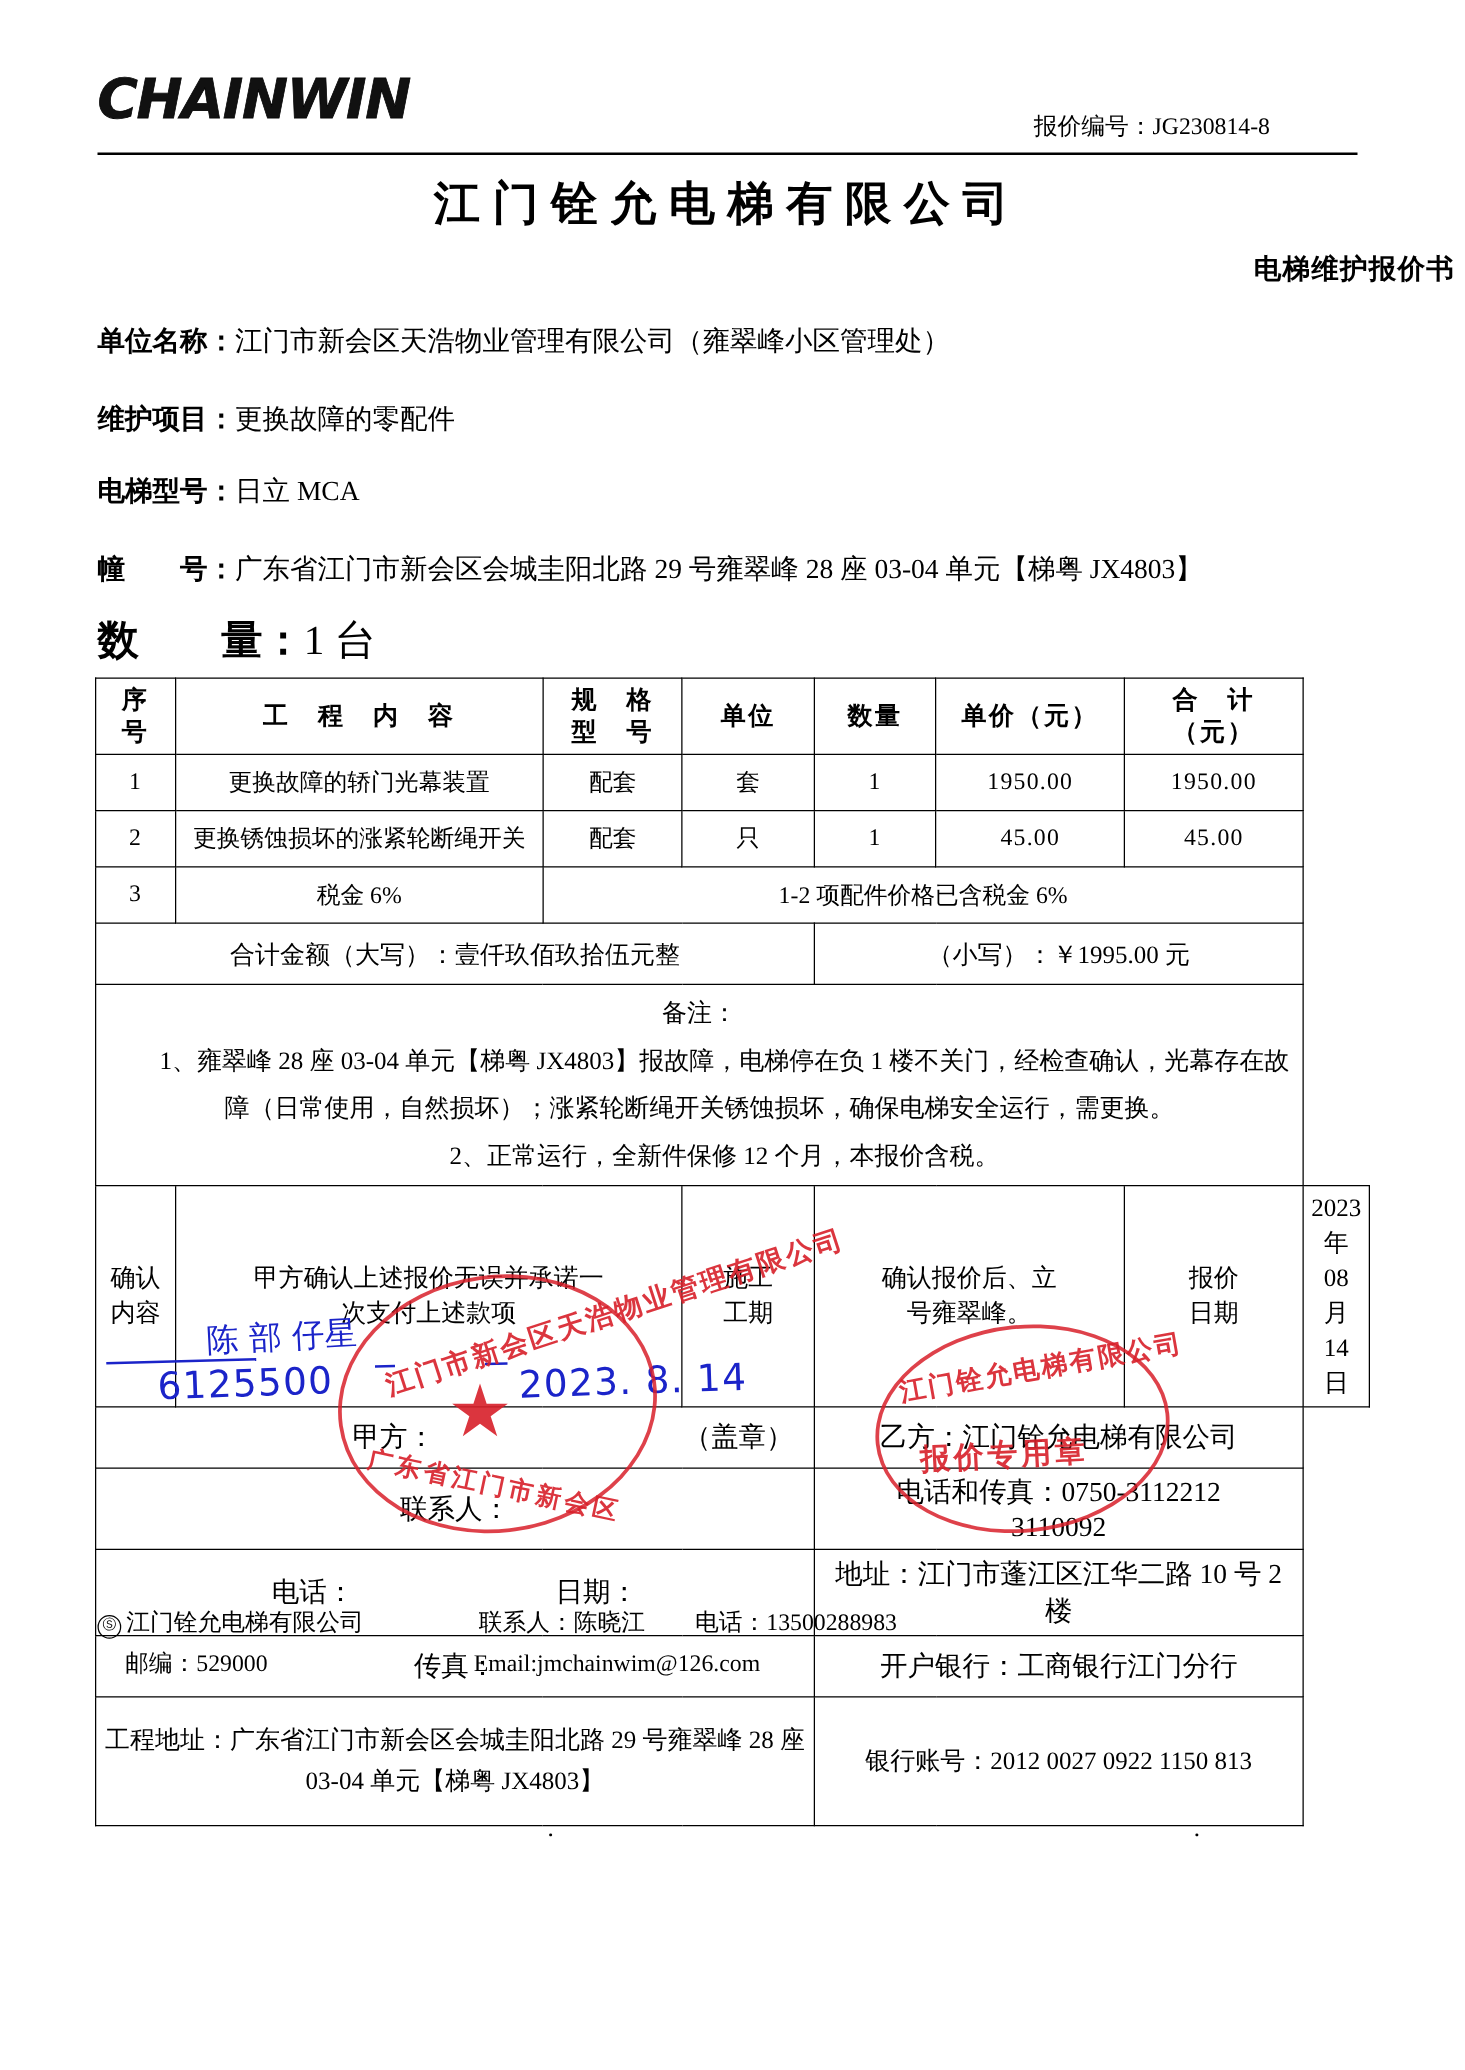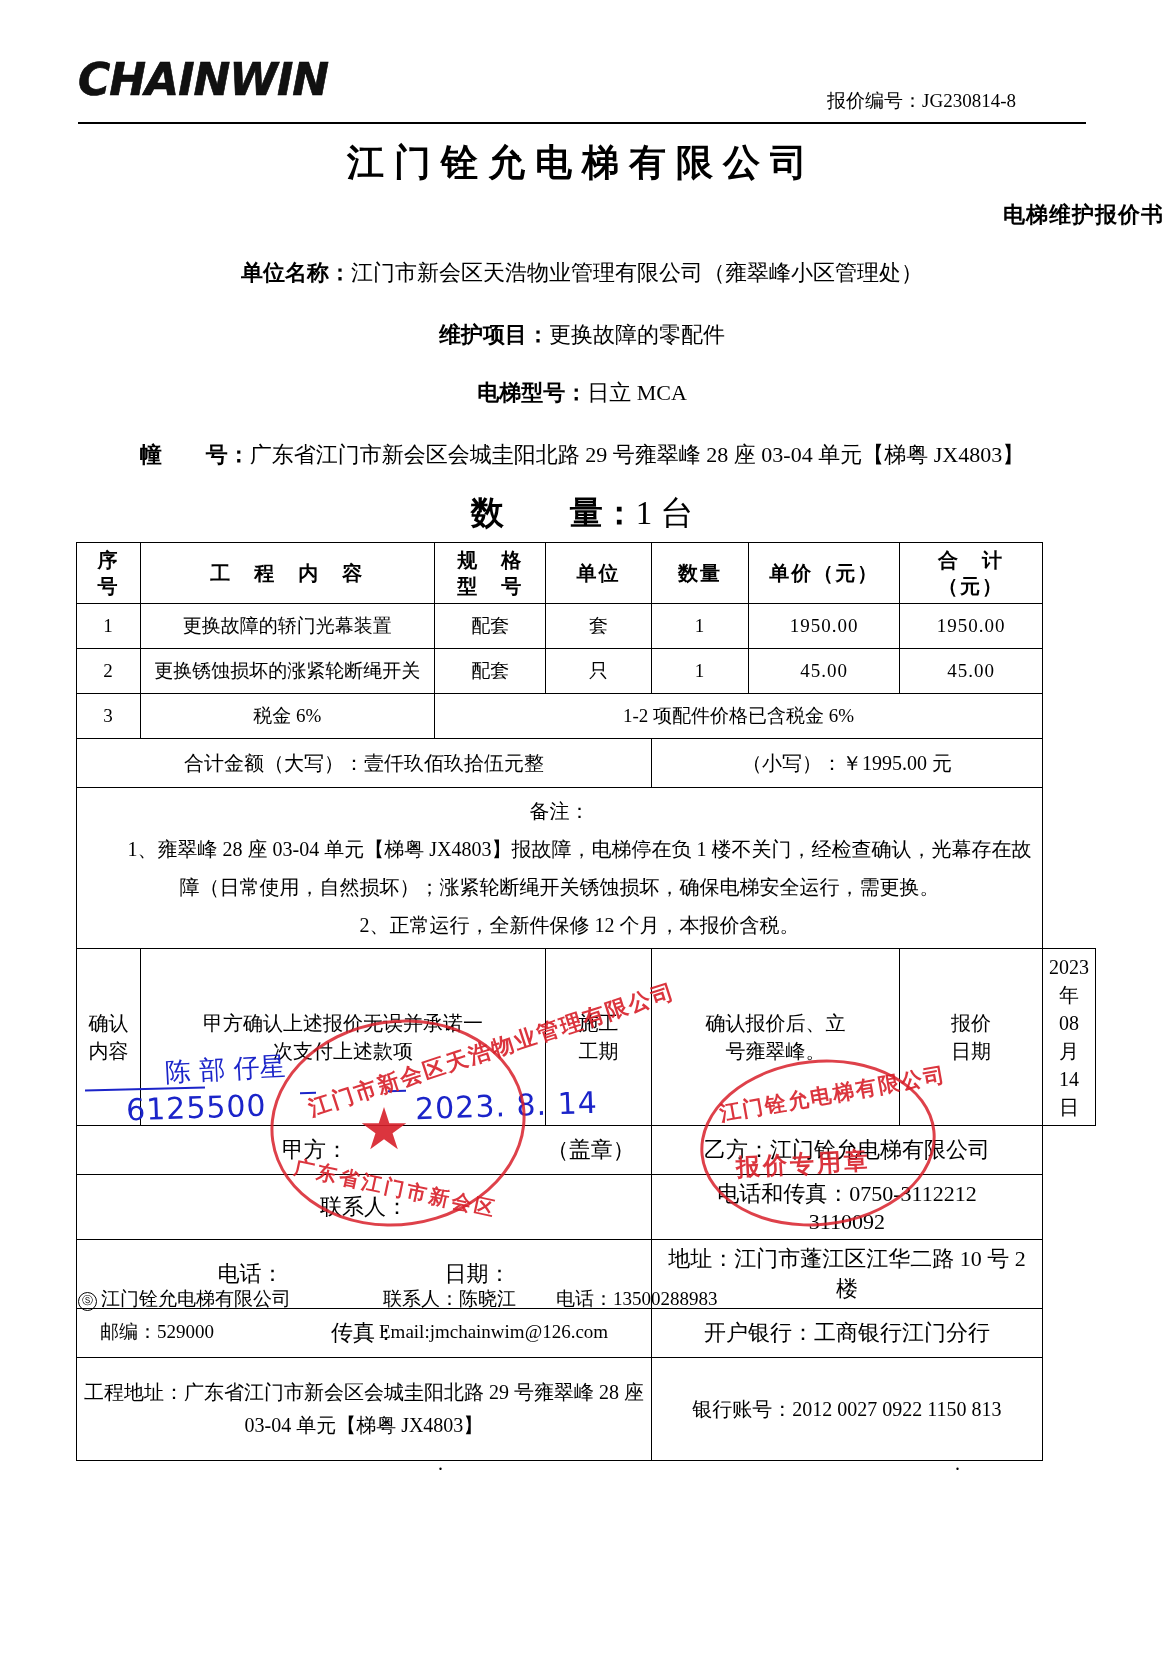--- a/index.html
+++ b/index.html
@@ -78,21 +78,20 @@
   }
 
   
   .info {
     position: absolute;
     left: 78px;
     right: 78px;
     font-size: 22px;
     line-height: 30px;
     white-space: nowrap;
-    text-align: center;
   }
   .info .lbl { font-weight: bold; }
   .i1 { top: 258px; }
   .i2 { top: 320px; }
   .i3 { top: 378px; }
   .i4 { top: 440px; }
   .i5 { top: 498px; font-size: 33px; }
   .i5 .lbl { letter-spacing: 0; }
 
   

